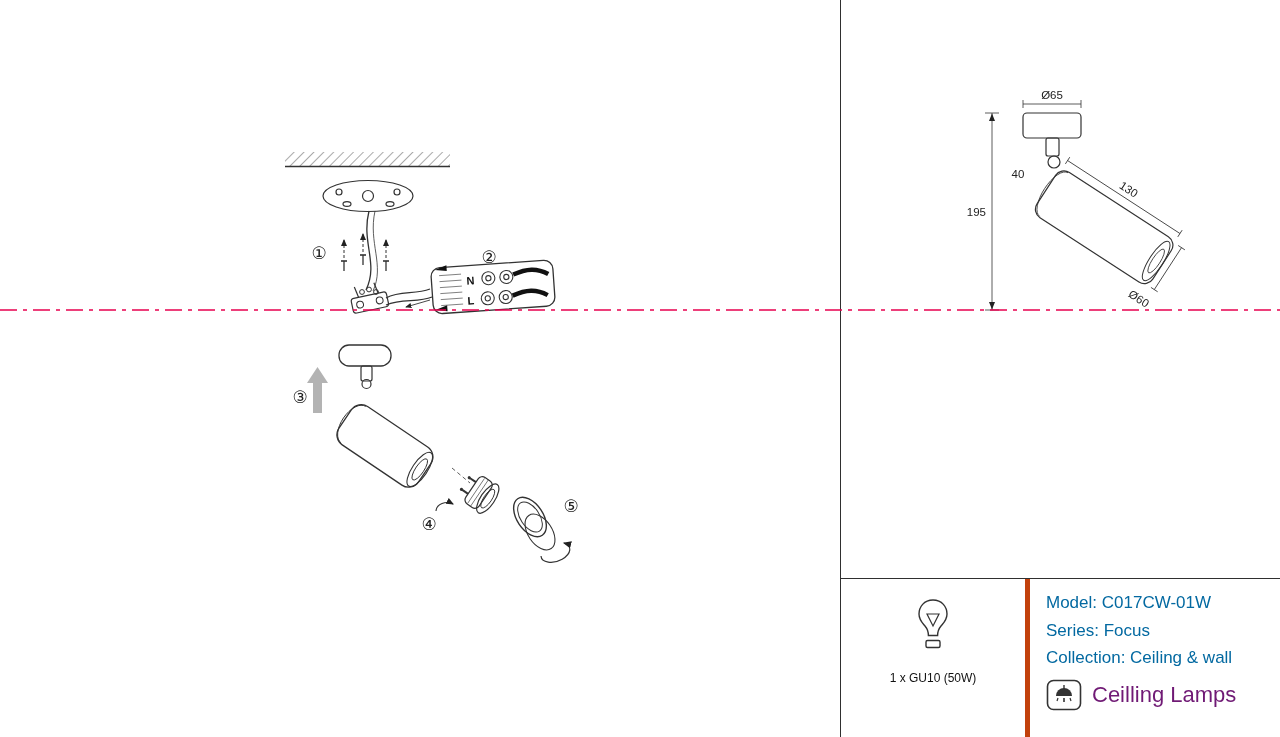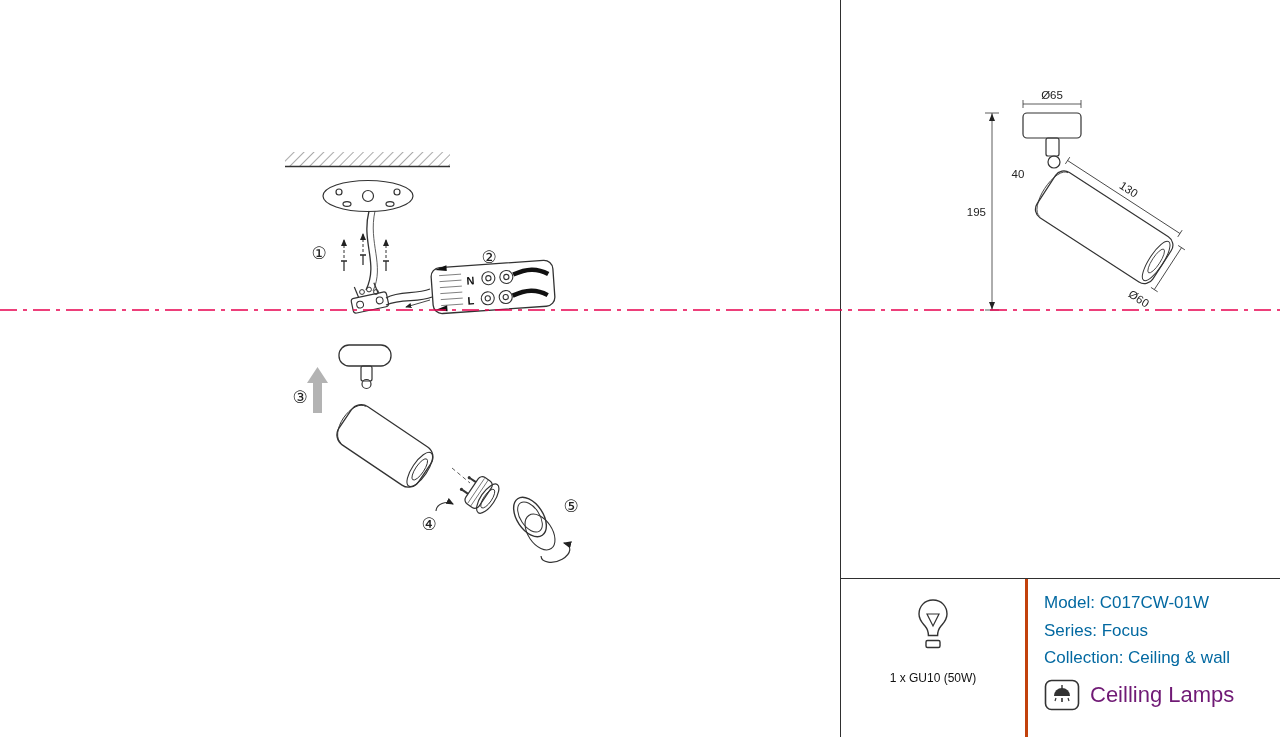--- a/index.html
+++ b/index.html
@@ -2,21 +2,21 @@
 <html><head>
 <meta charset="utf-8">
 <style>
   html,body{margin:0;padding:0;background:#fff;}
   .canvas{position:relative;width:1280px;height:737px;background:#fff;overflow:hidden;
           font-family:"Liberation Sans",sans-serif;color:#1a1a1a;}
   svg{display:block;}
   .abs{position:absolute;}
   .divider-v{position:absolute;left:840px;top:0;width:1px;height:737px;background:#2f2f2f;}
   .spec{position:absolute;left:841px;top:578px;width:439px;height:159px;border-top:1px solid #2f2f2f;display:flex;}
-  .spec-cell-bulb{width:184px;border-right:3px solid #c2410c;display:flex;flex-direction:column;align-items:center;}
+  .spec-cell-bulb{width:184px;border-right:5px solid #c2410c;display:flex;flex-direction:column;align-items:center;}
   .spec-cell-info{flex:1;padding:10px 0 0 16px;}
   .bulb-caption{font-size:12px;margin-top:8px;color:#111;}
   .info-line{font-size:17px;line-height:27.5px;color:#0369a1;white-space:nowrap;}
   .cat-row{display:flex;align-items:center;margin-top:7px;}
   .cat-label{font-size:22px;margin-left:10px;color:#701a75;}
   .stepnum{font-family:"DejaVu Sans",sans-serif;font-size:17px;fill:#222;}
   .dim{font-family:"Liberation Sans",sans-serif;font-size:11.5px;fill:#222;}
   .tlabel{font-family:"Liberation Sans",sans-serif;font-size:11px;font-weight:bold;fill:#111;}
   .ln{stroke:#333;fill:none;}
 </style>

